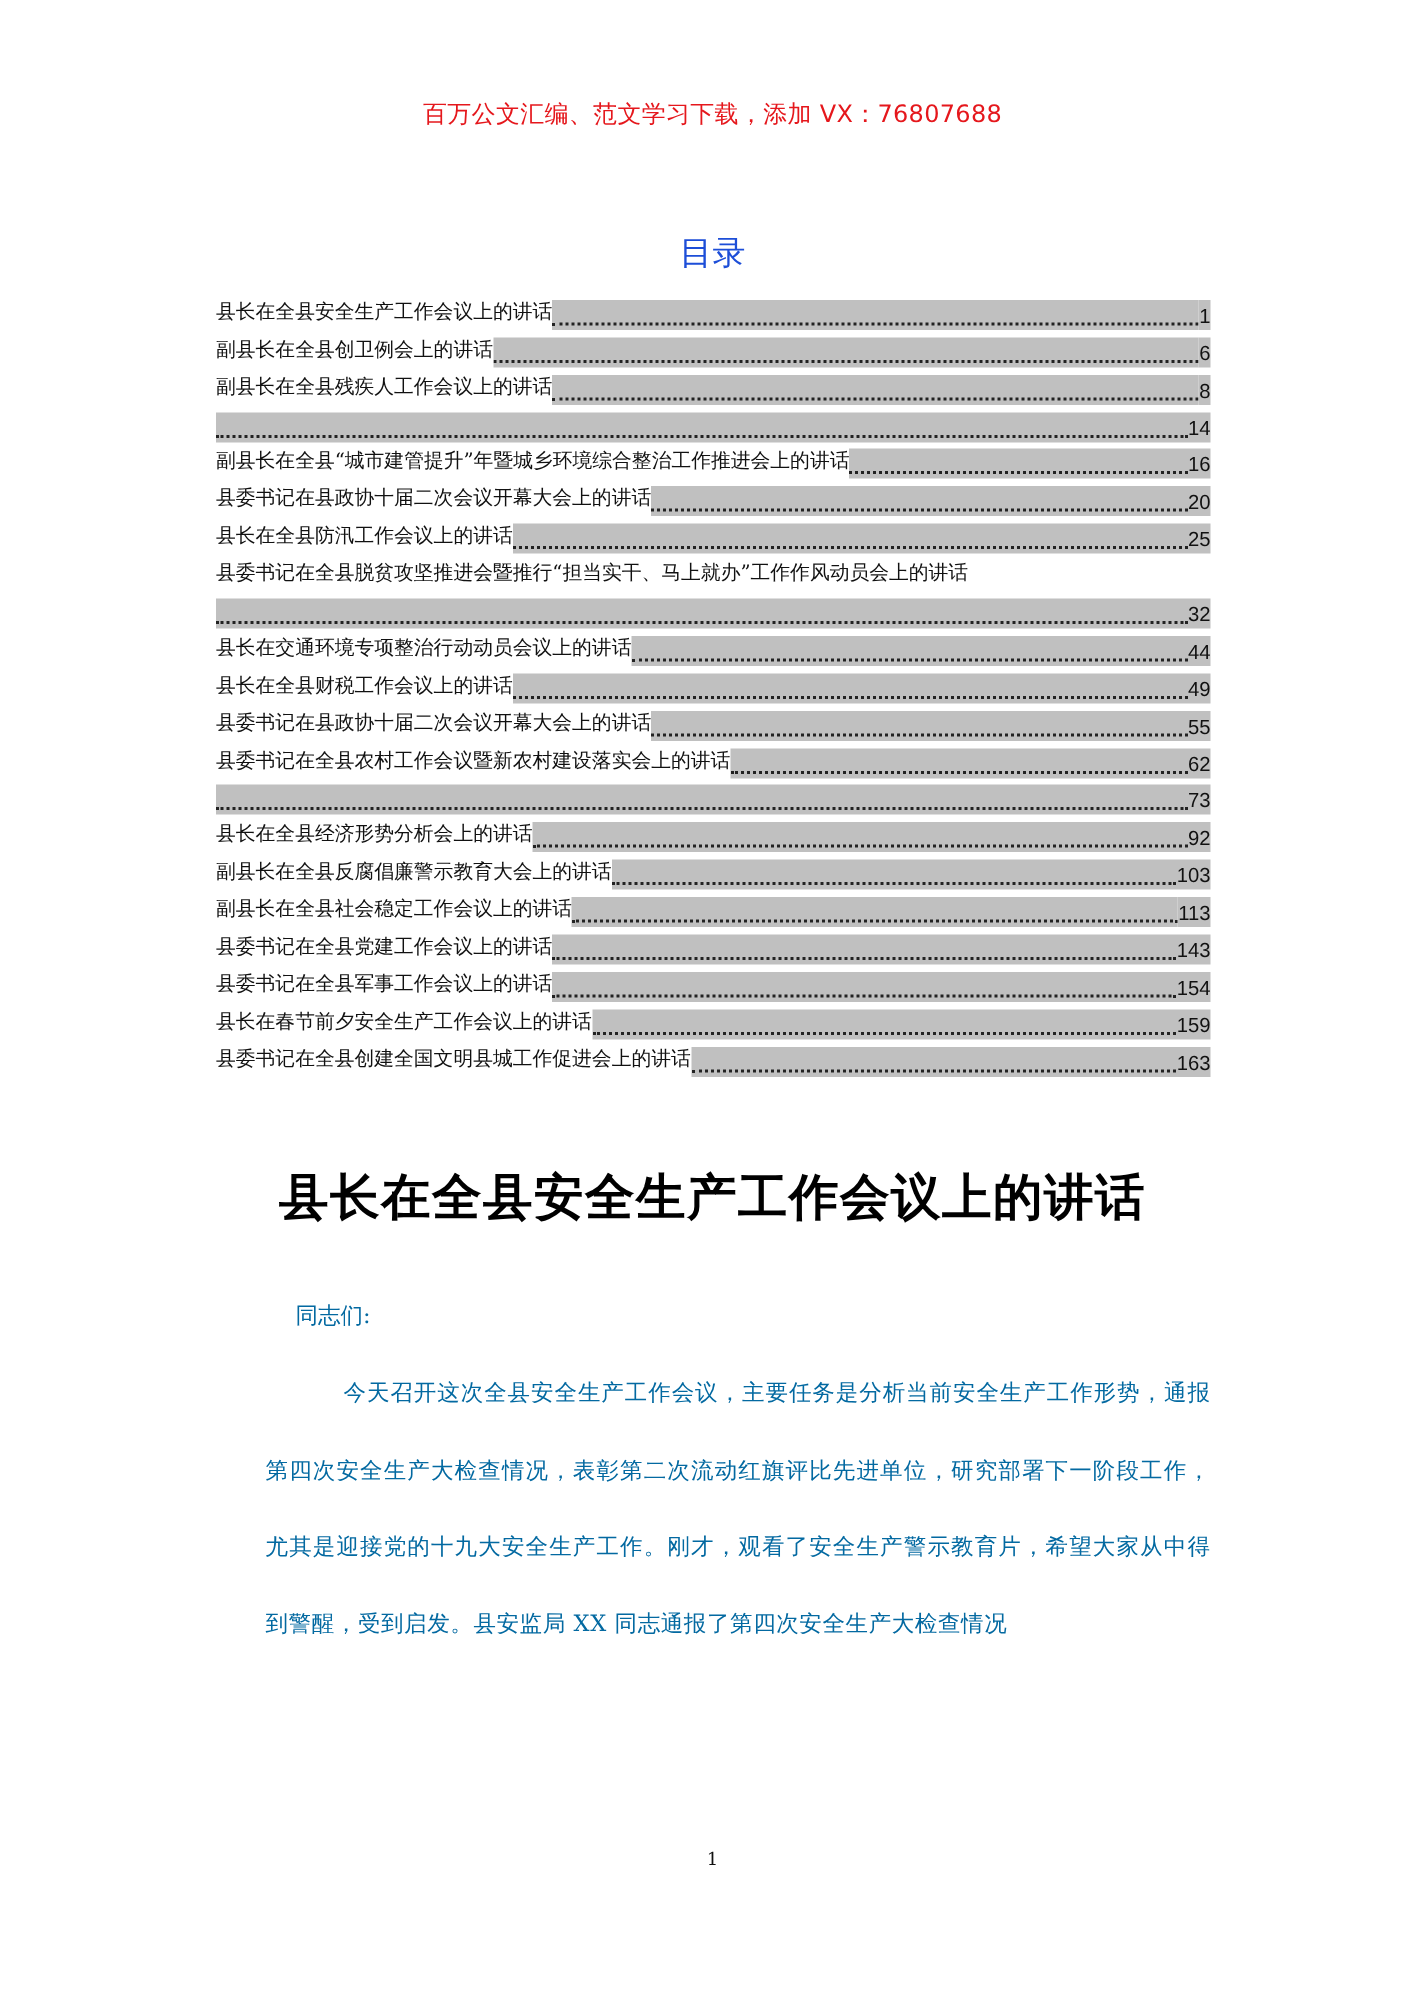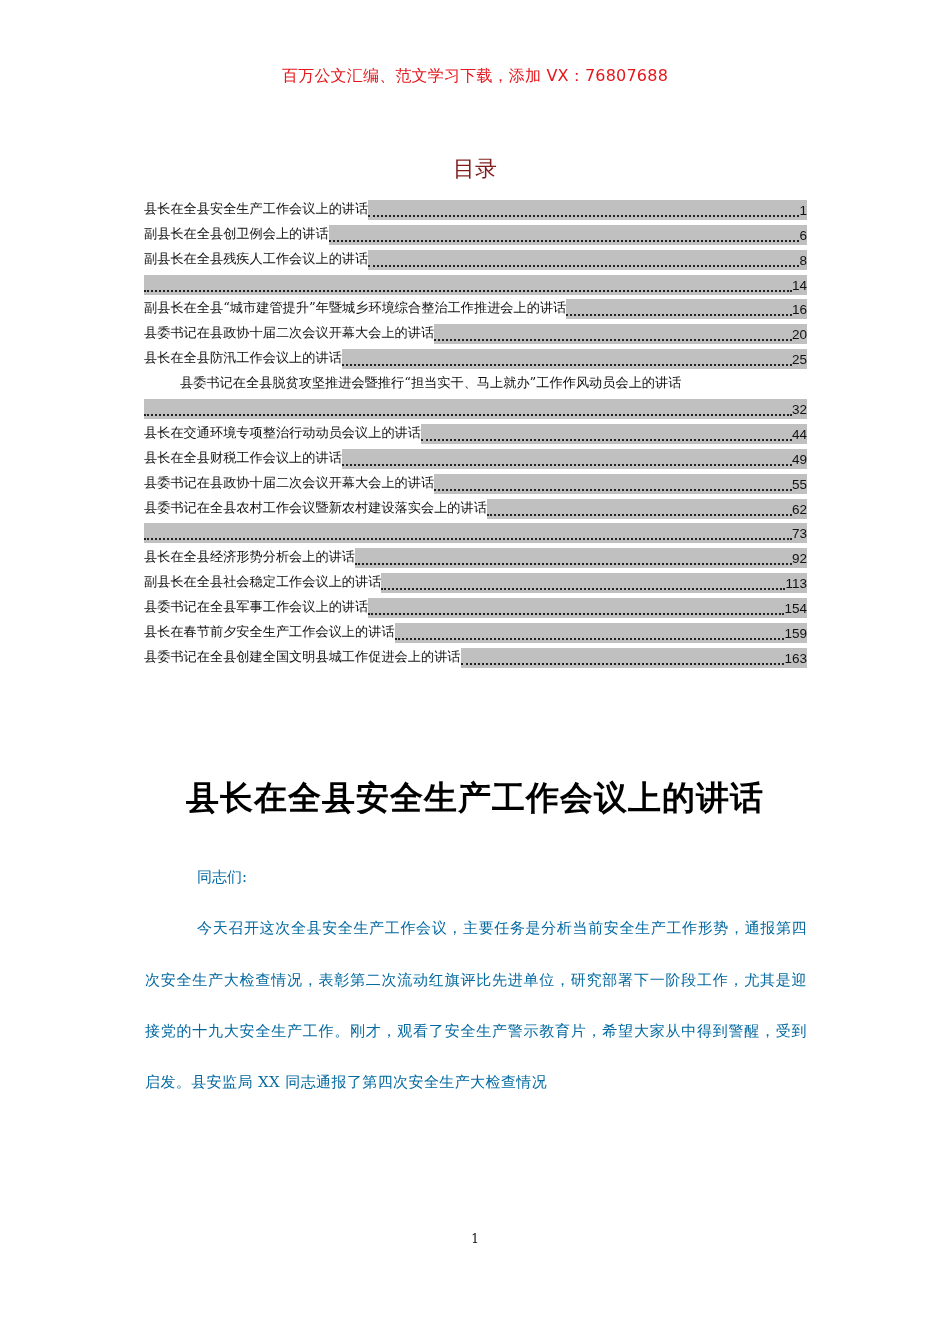--- a/index.html
+++ b/index.html
@@ -1,29 +1,29 @@
 <!DOCTYPE html>
 <html><head>
   <meta charset="utf-8">
   <style>
     html, body { margin: 0; padding: 0; background: #ffffff; }
     body { width: 950px; height: 1344px; position: relative; overflow: hidden; font-family: "DejaVu Serif", "Liberation Serif", serif; color: #111; }
     .banner { position: absolute; top: 66px; left: 0; width: 950px; text-align: center; font-family: "DejaVu Sans", "Liberation Sans", sans-serif; font-size: 16px; color: #e5171c; letter-spacing: 0.2px; }
-    .toc-title { position: absolute; top: 154px; left: 0; width: 950px; text-align: center; font-family: Liberation Serif, serif; font-size: 22px; color: #7f1d1d; }
+    .toc-title { position: absolute; top: 154px; left: 0; width: 950px; text-align: center; font-family: Liberation Serif, serif; font-size: 22px; color: #1d4ed8; }
     .toc { position: absolute; top: 196px; left: 144px; width: 663px; }
     .toc-row { display: flex; align-items: flex-end; height: 24.9px; font-size: 13.2px; line-height: 20px; white-space: nowrap; }
     .toc-row .t { flex: 0 0 auto; padding-top: 1px; padding-bottom: 2px; }
     .toc-row .lead { flex: 1 1 auto; background: #c0c0c0; height: 20px; overflow: hidden; position: relative; margin-bottom: 1px; }
     .toc-row .lead::after { content: ""; position: absolute; left: 0; right: 0; bottom: 3px; border-bottom: 2px dotted #222; }
     .toc-row .pg { flex: 0 0 auto; background: #c0c0c0; height: 20px; line-height: 22px; font-family: "Liberation Sans", "DejaVu Sans", sans-serif; font-size: 13.5px; margin-bottom: 1px; }
     .heading { position: absolute; top: 776px; left: 0; width: 950px; text-align: center; font-family: "DejaVu Sans", "Liberation Sans", sans-serif; font-weight: bold; font-size: 33px; letter-spacing: 1px; color: #000; }
     .body { position: absolute; top: 852px; left: 145px; width: 662px; font-size: 15px; line-height: 51.3px; color: #0369a1; }
     .body p { margin: 0; text-align: justify; text-align-last: left; }
     .body .greet { text-indent: 52px; }
-    .body .para { text-indent: 52px; letter-spacing: 0.4px; }
+    .body .para { text-indent: 52px; letter-spacing: 0.4px; margin-left: 32px; }
     .pagenum { position: absolute; top: 1232px; left: 0; width: 950px; text-align: center; font-size: 12px; color: #111; }
   </style>
 </head>
 <body>
 
 <div class="banner">百万公文汇编、范文学习下载，添加 VX：76807688</div>
 
 <div class="toc-title">目录</div>
 
 <div class="toc">
@@ -54,21 +54,21 @@
   <div class="toc-row">
       <span class="t">县委书记在县政协十届二次会议开幕大会上的讲话</span>
       <span class="lead"></span>
       <span class="pg">20</span>
     </div>
   <div class="toc-row">
       <span class="t">县长在全县防汛工作会议上的讲话</span>
       <span class="lead"></span>
       <span class="pg">25</span>
     </div>
-  <div class="toc-row" style="height:24.9px;margin-left:36px;">
+  <div class="toc-row" style="height:24.9px;">
       <span class="t">县委书记在全县脱贫攻坚推进会暨推行“担当实干、马上就办”工作作风动员会上的讲话</span>
     </div>
   <div class="toc-row">
       <span class="lead"></span>
       <span class="pg">32</span>
     </div>
   <div class="toc-row">
       <span class="t">县长在交通环境专项整治行动动员会议上的讲话</span>
       <span class="lead"></span>
       <span class="pg">44</span>
@@ -91,23 +91,33 @@
   <div class="toc-row">
       <span class="lead"></span>
       <span class="pg">73</span>
     </div>
   <div class="toc-row">
       <span class="t">县长在全县经济形势分析会上的讲话</span>
       <span class="lead"></span>
       <span class="pg">92</span>
     </div>
   <div class="toc-row">
+      <span class="t">副县长在全县反腐倡廉警示教育大会上的讲话</span>
+      <span class="lead"></span>
+      <span class="pg">103</span>
+    </div>
+  <div class="toc-row">
       <span class="t">副县长在全县社会稳定工作会议上的讲话</span>
       <span class="lead"></span>
       <span class="pg">113</span>
+    </div>
+  <div class="toc-row">
+      <span class="t">县委书记在全县党建工作会议上的讲话</span>
+      <span class="lead"></span>
+      <span class="pg">143</span>
     </div>
   <div class="toc-row">
       <span class="t">县委书记在全县军事工作会议上的讲话</span>
       <span class="lead"></span>
       <span class="pg">154</span>
     </div>
   <div class="toc-row">
       <span class="t">县长在春节前夕安全生产工作会议上的讲话</span>
       <span class="lead"></span>
       <span class="pg">159</span>

